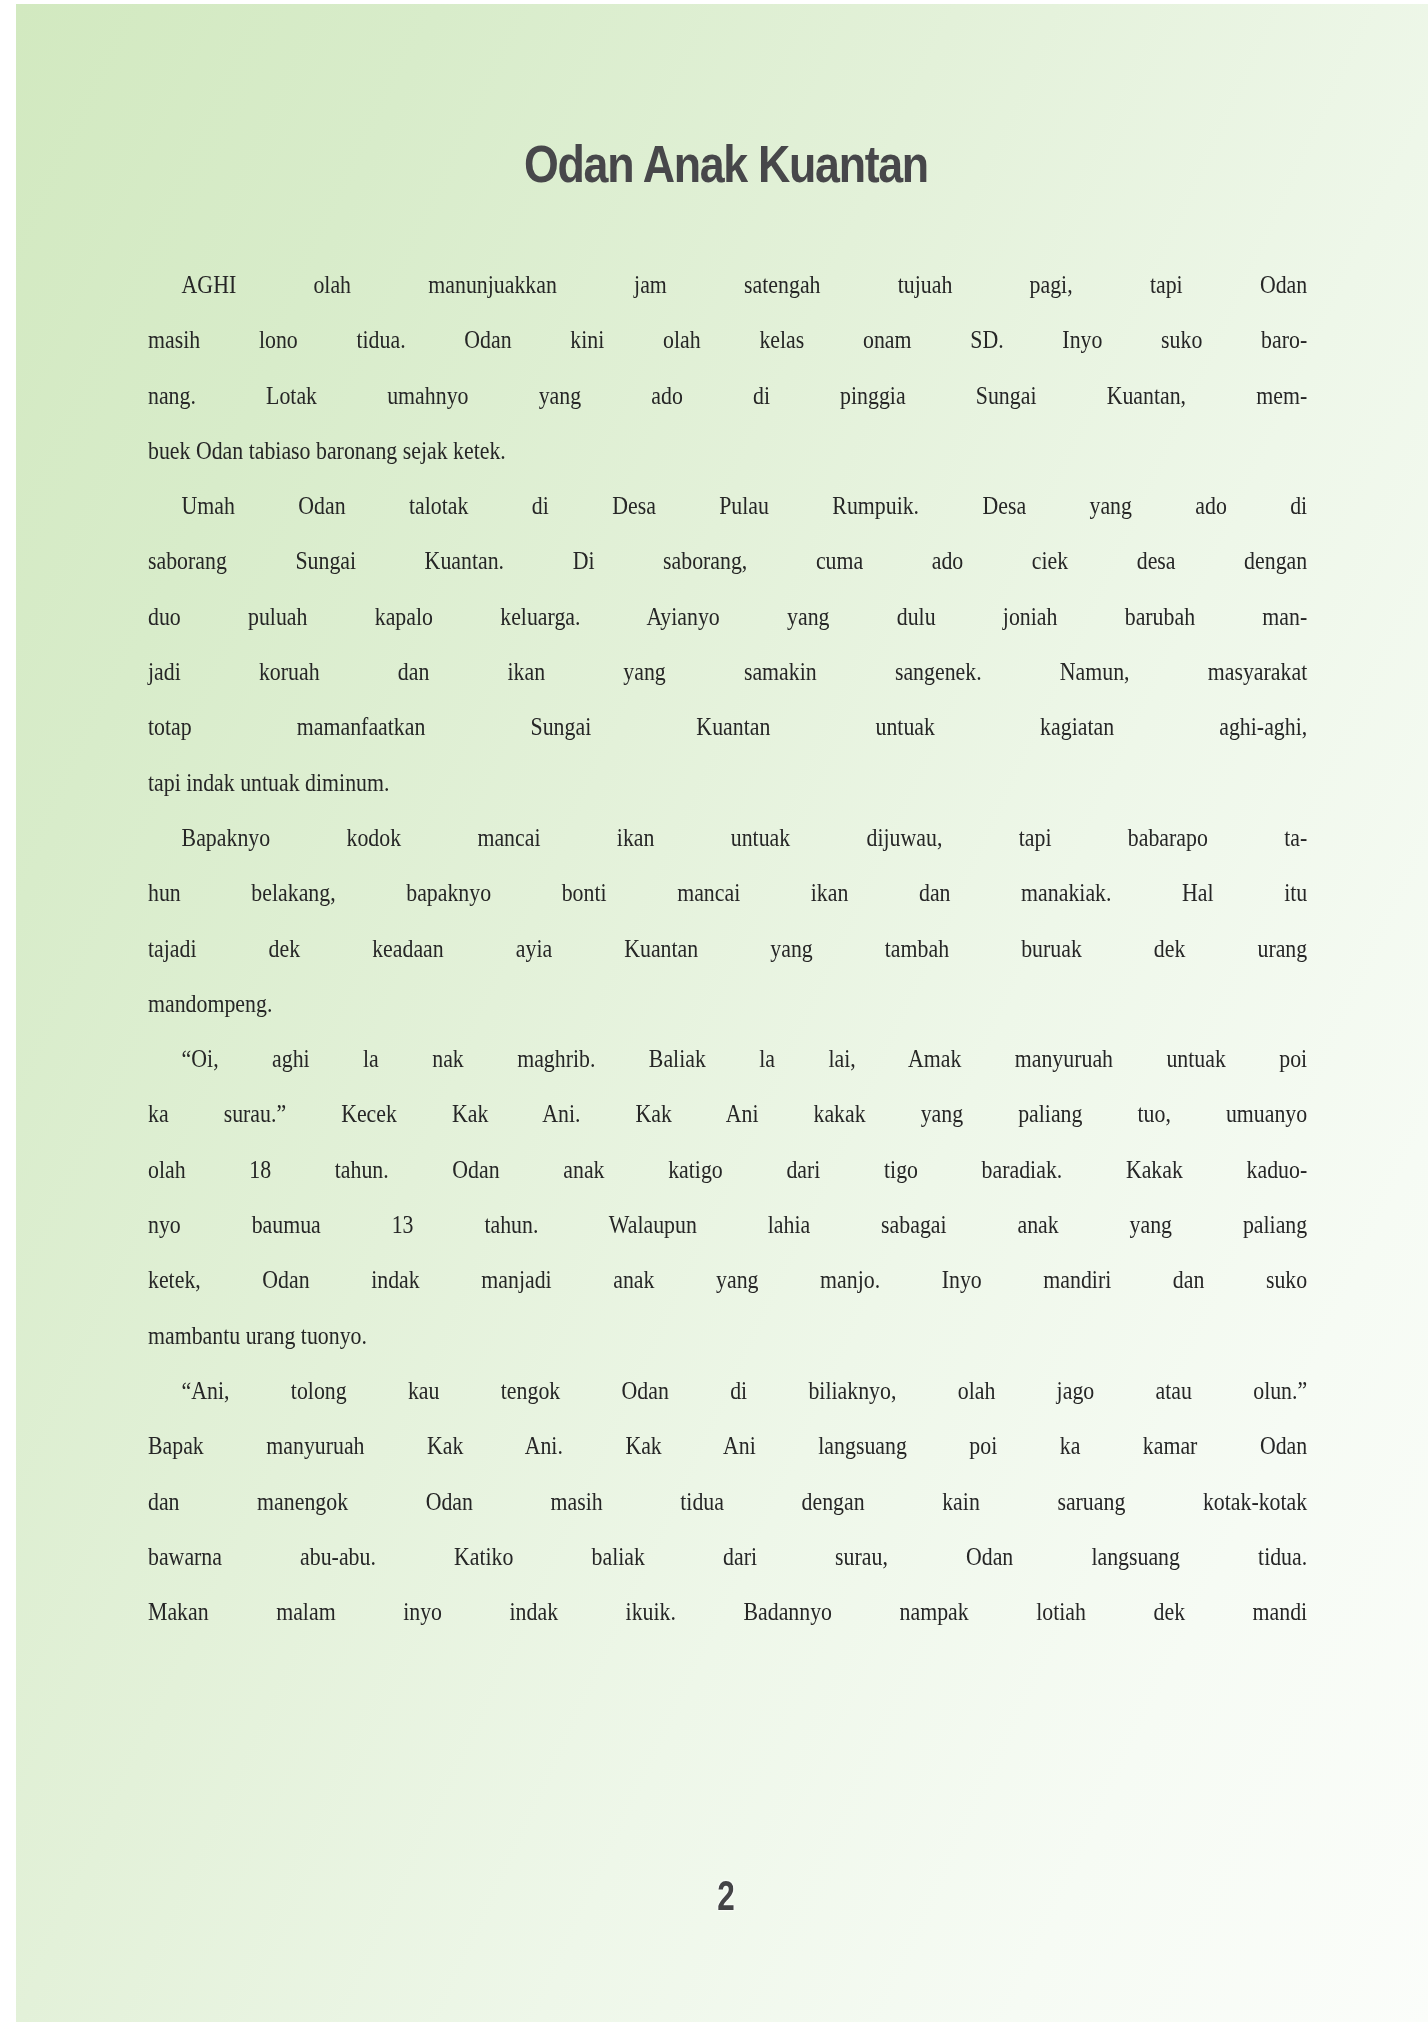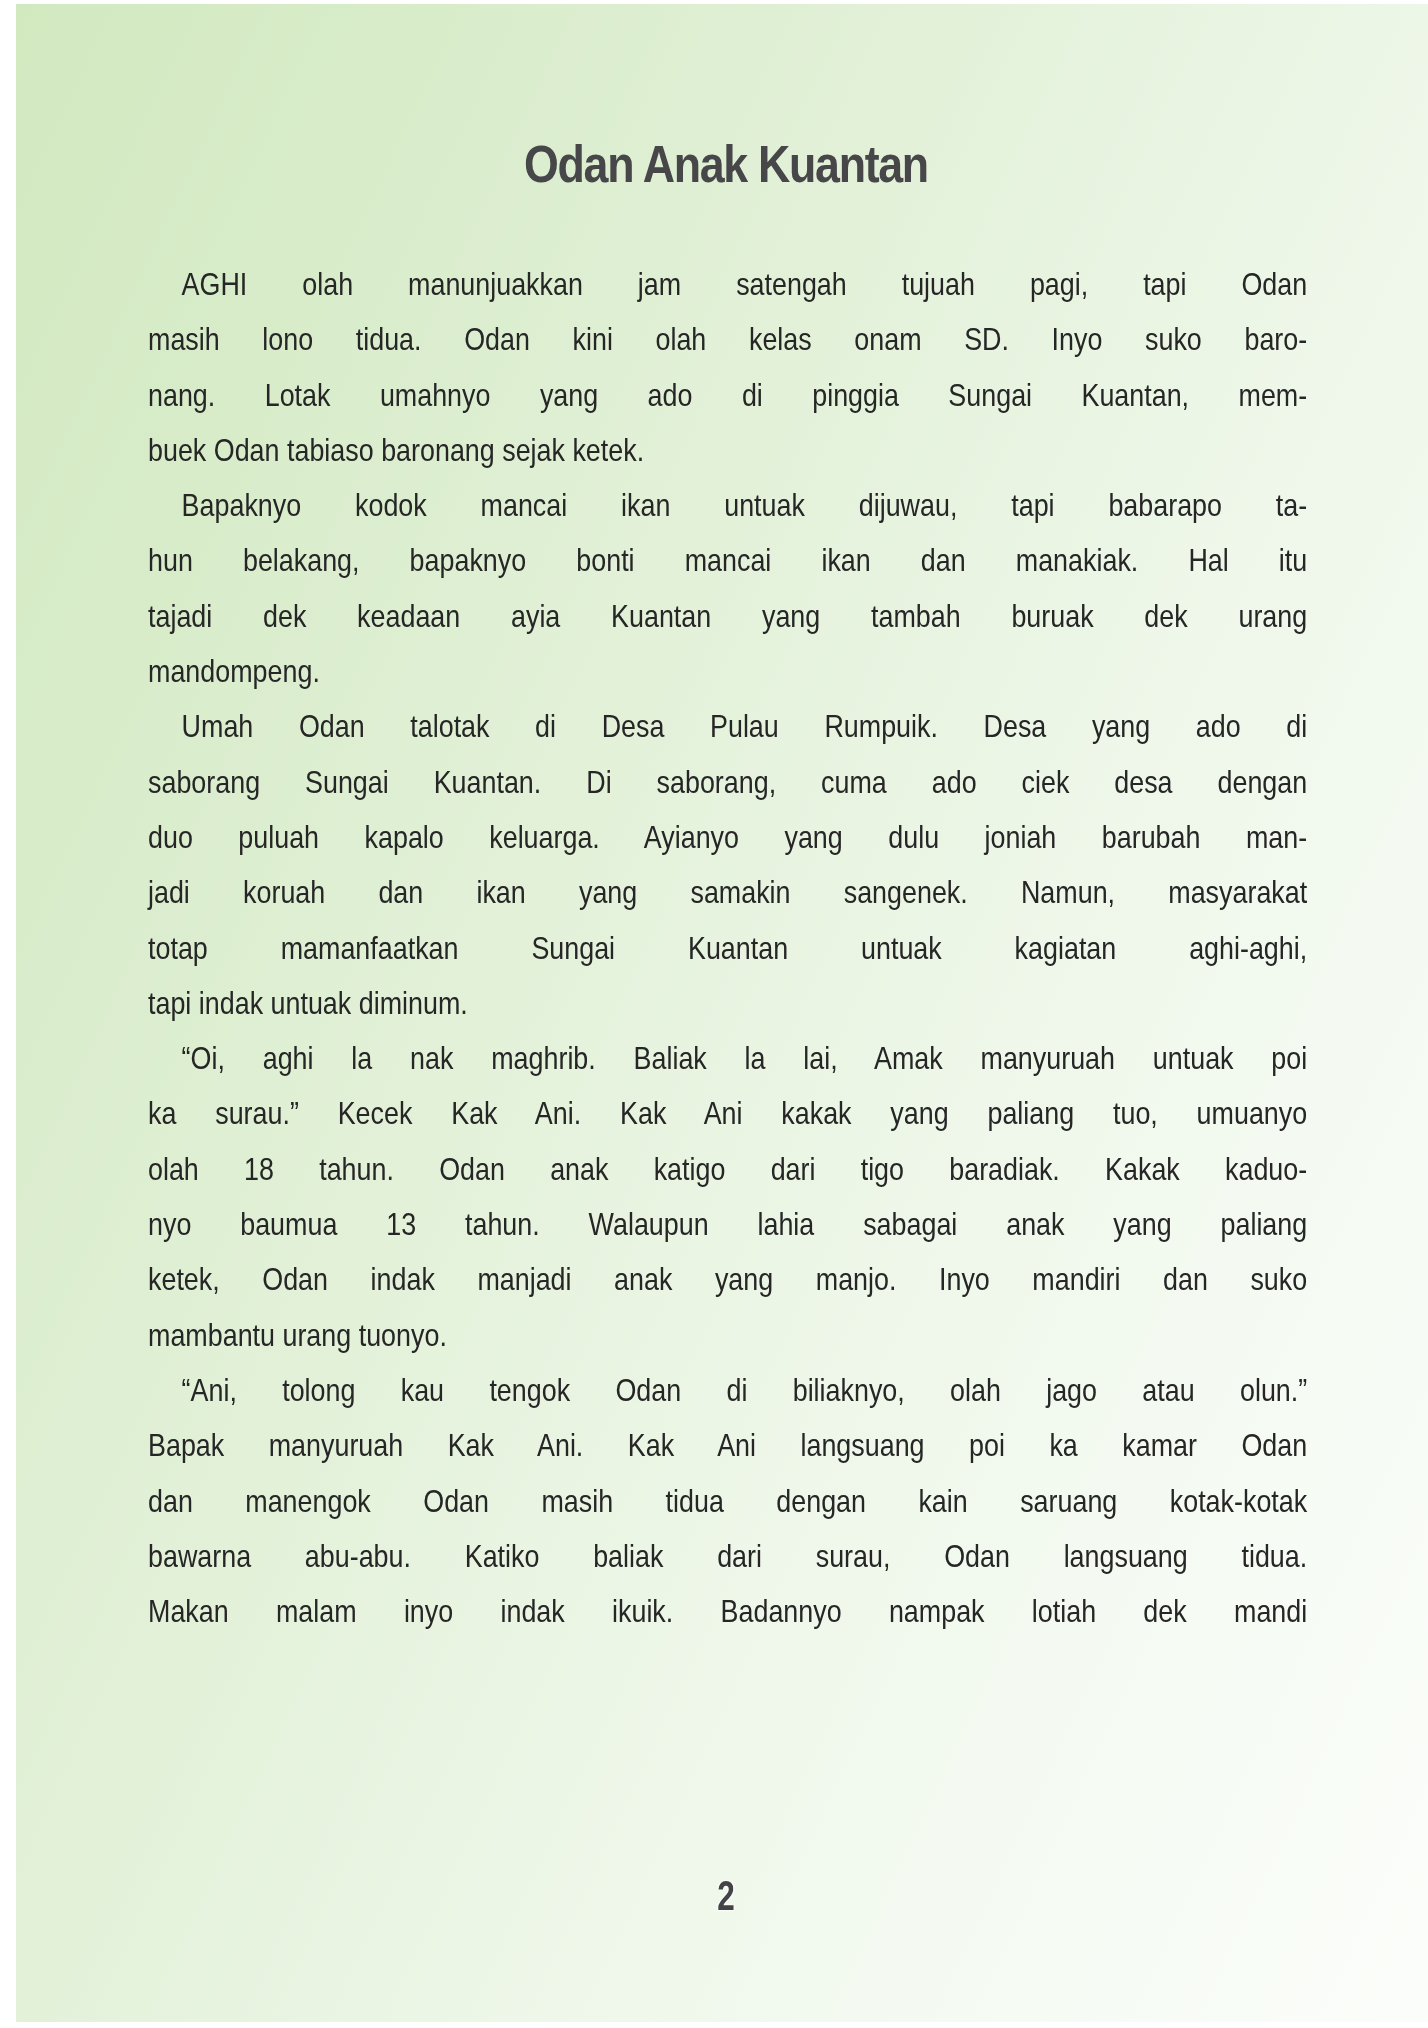--- a/index.html
+++ b/index.html
@@ -32,22 +32,22 @@
       color: #47474a;
       letter-spacing: -1.5px;
       transform: scaleX(0.86);
       transform-origin: 710px 0;
     }
     .body-text {
       position: absolute;
       left: 132px;
       top: 253px;
       width: 1160px;
-      font-family: Liberation Sans, sans-serif;
-      font-size: 32px;
+      font-family: Liberation Serif, serif;
+      font-size: 26px;
       line-height: 55.3px;
       color: #262626;
     }
     .line {
       display: block;
       white-space: nowrap;
       height: 55.3px;
       text-align: justify;
       text-align-last: justify;
       transform: scaleX(0.84);
@@ -86,33 +86,33 @@
   <div class="body-text">
 
     <div>
       <span class="line indent">AGHI olah manunjuakkan jam satengah tujuah pagi, tapi Odan</span>
       <span class="line">masih lono tidua. Odan kini olah kelas onam SD. Inyo suko baro-</span>
       <span class="line">nang. Lotak umahnyo yang ado di pinggia Sungai Kuantan, mem-</span>
       <span class="line last">buek Odan tabiaso baronang sejak ketek.</span>
     </div>
 
     <div>
-      <span class="line indent">Bapaknyo kodok mancai ikan untuak dijuwau, tapi babarapo ta-</span>
-      <span class="line">hun belakang, bapaknyo bonti mancai ikan dan manakiak. Hal itu</span>
-      <span class="line">tajadi dek keadaan ayia Kuantan yang tambah buruak dek urang</span>
-      <span class="line last">mandompeng.</span>
-    </div>
-
-    <div>
       <span class="line indent">Umah Odan talotak di Desa Pulau Rumpuik. Desa yang ado di</span>
       <span class="line">saborang Sungai Kuantan. Di saborang, cuma ado ciek desa dengan</span>
       <span class="line">duo puluah kapalo keluarga. Ayianyo yang dulu joniah barubah man-</span>
       <span class="line">jadi koruah dan ikan yang samakin sangenek. Namun, masyarakat</span>
       <span class="line">totap mamanfaatkan Sungai Kuantan untuak kagiatan aghi-aghi,</span>
       <span class="line last">tapi indak untuak diminum.</span>
+    </div>
+
+    <div>
+      <span class="line indent">Bapaknyo kodok mancai ikan untuak dijuwau, tapi babarapo ta-</span>
+      <span class="line">hun belakang, bapaknyo bonti mancai ikan dan manakiak. Hal itu</span>
+      <span class="line">tajadi dek keadaan ayia Kuantan yang tambah buruak dek urang</span>
+      <span class="line last">mandompeng.</span>
     </div>
 
 
     <div>
       <span class="line indent">“Oi, aghi la nak maghrib. Baliak la lai, Amak manyuruah untuak poi</span>
       <span class="line">ka surau.” Kecek Kak Ani. Kak Ani kakak yang paliang tuo, umuanyo</span>
       <span class="line">olah 18 tahun. Odan anak katigo dari tigo baradiak. Kakak kaduo-</span>
       <span class="line">nyo baumua 13 tahun. Walaupun lahia sabagai anak yang paliang</span>
       <span class="line">ketek, Odan indak manjadi anak yang manjo. Inyo mandiri dan suko</span>
       <span class="line last">mambantu urang tuonyo.</span>

